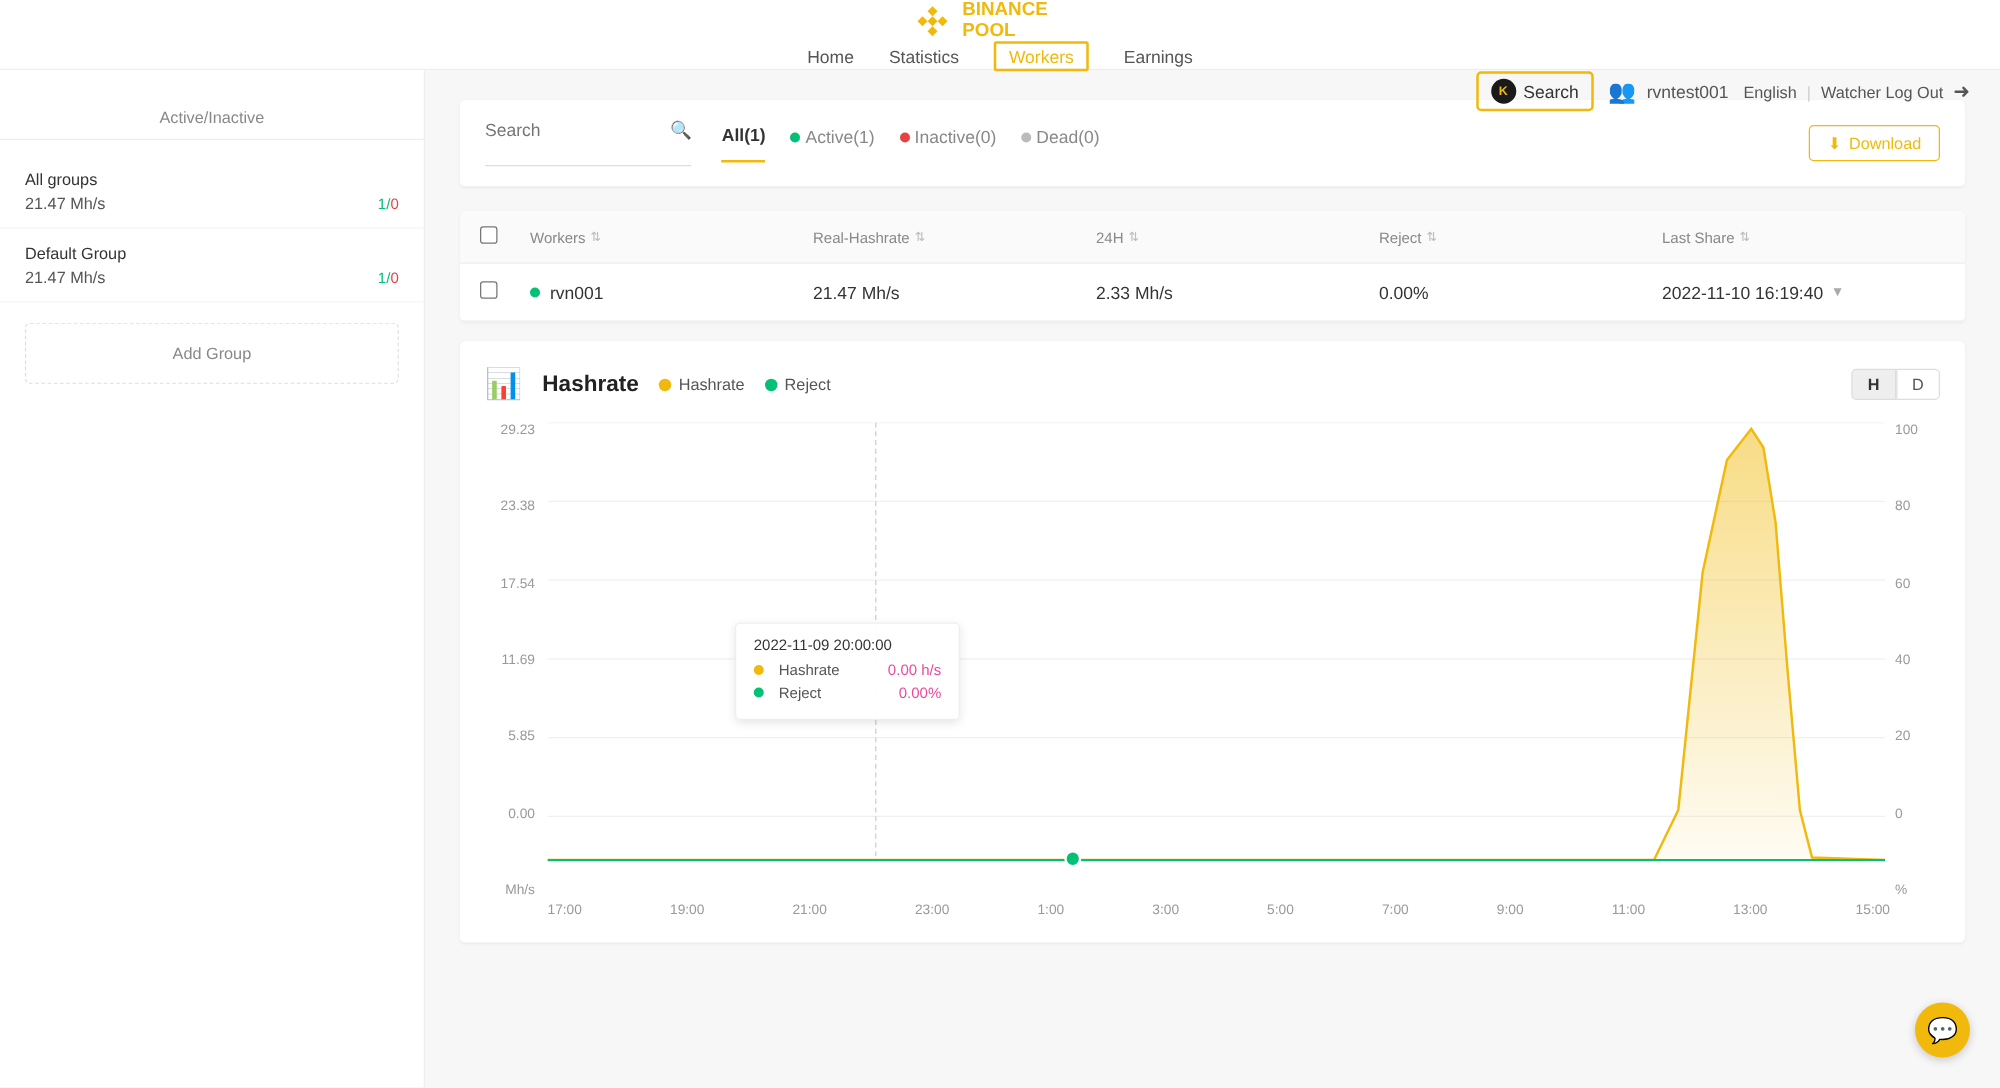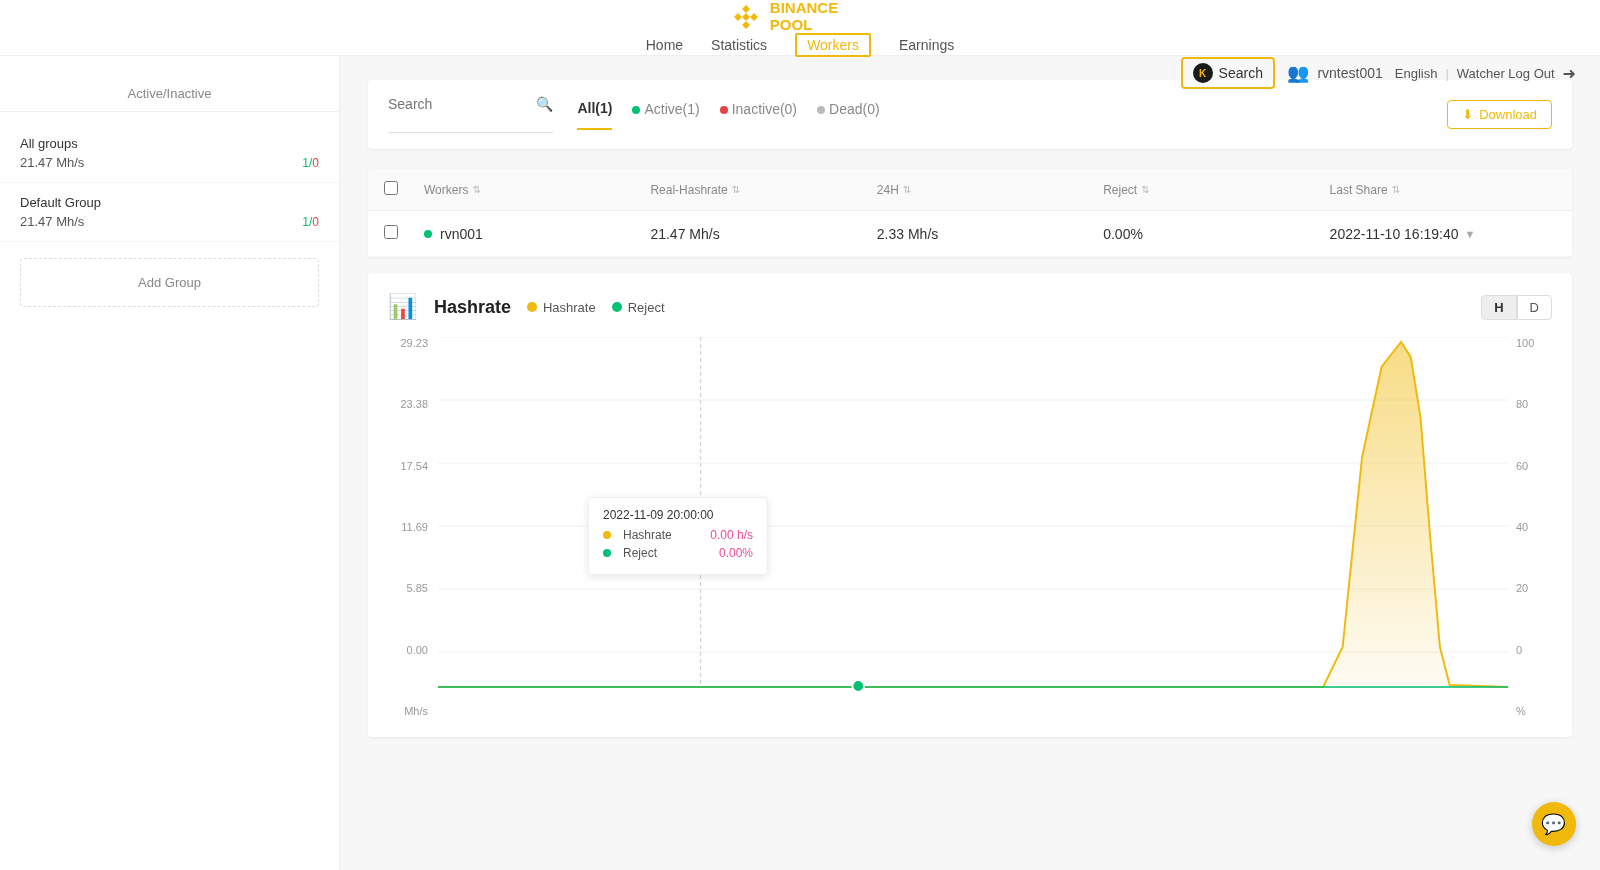--- a/index.html
+++ b/index.html
@@ -314,20 +314,34 @@
         <div style="position:absolute;right:0;top:0;width:40px;height:380px;display:flex;flex-direction:column-reverse;justify-content:space-between;font-size:11px;color:#999;text-align:left;padding-left:4px;">
           <span>%</span>
           <span>0</span>
           <span>20</span>
           <span>40</span>
           <span>60</span>
           <span>80</span>
           <span>100</span>
         </div>
 
+        <div class="x-axis" style="margin-top:4px;">
+          <span>17:00</span>
+          <span>19:00</span>
+          <span>21:00</span>
+          <span>23:00</span>
+          <span>1:00</span>
+          <span>3:00</span>
+          <span>5:00</span>
+          <span>7:00</span>
+          <span>9:00</span>
+          <span>11:00</span>
+          <span>13:00</span>
+          <span>15:00</span>
+        </div>
       </div>
     </div>
 
   </main>
 </div>
 
 <div class="chat-btn">
   <span>💬</span>
 </div>
 

